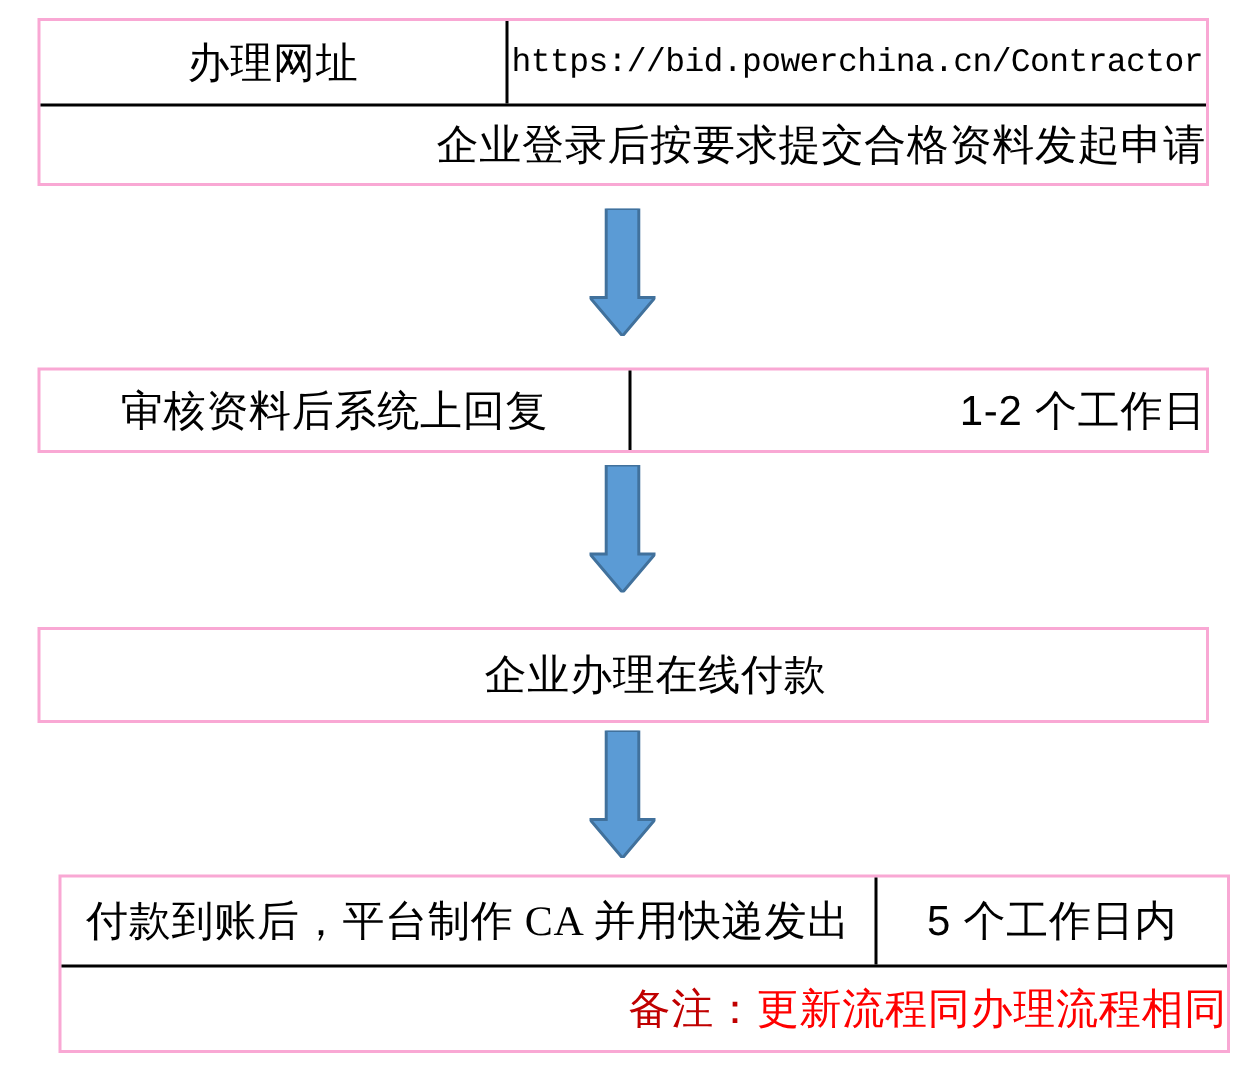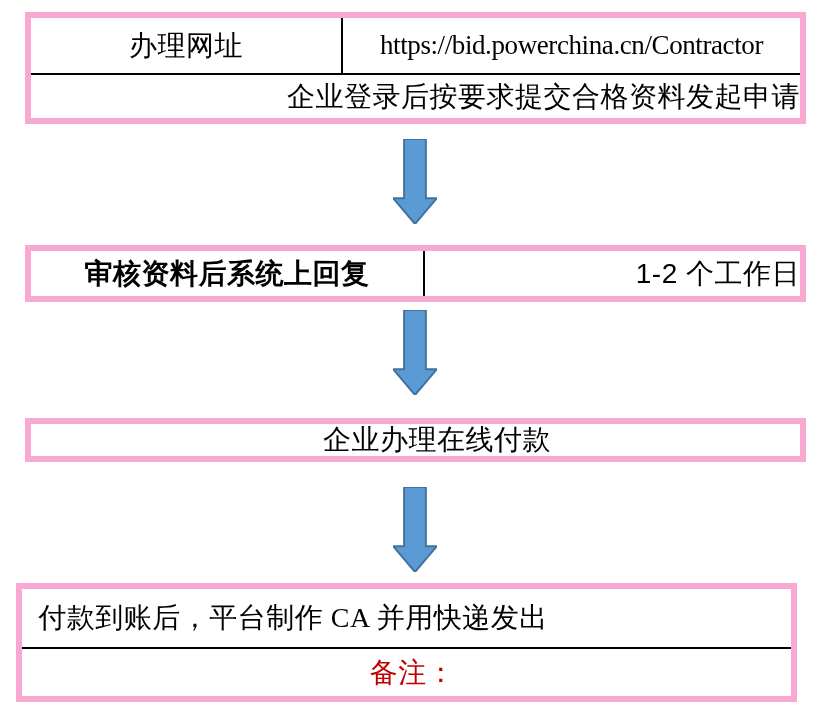--- a/index.html
+++ b/index.html
@@ -7,58 +7,58 @@
     position:relative;
     width:834px;height:721px;
     background:#ffffff;
     font-family:"Liberation Serif","DejaVu Serif",serif;
     color:#000;
     overflow:hidden;
   }
   .box{
     position:absolute;
     box-sizing:border-box;
-    border:6px solid #f9a8d4;
+    border:2px solid #f9a8d4;
     background:#fff;
     display:flex;
     flex-direction:column;
   }
   .row{display:flex;flex:1 1 auto;min-height:0;}
   .row + .row{border-top:2px solid #000;}
   .cell{
     display:flex;align-items:center;justify-content:center;
     box-sizing:border-box;
     font-size:28px;
     letter-spacing:0.5px;
     white-space:nowrap;
   }
   .cell + .cell{border-left:2px solid #000;}
   
   .t1{left:25px;top:12px;width:781px;height:112px;}
   .t1 .rowA{flex:0 0 55px;}
   .t1 .c-label{flex:0 0 310px;}
   .t1 .c-url{
     flex:1 1 auto;
-    font-family:Liberation Serif, serif;
-    font-size:27px;letter-spacing:-0.4px;
+    font-family:Liberation Mono, monospace;
+    font-size:22px;letter-spacing:-0.4px;
   }
   
   .t2{left:25px;top:245px;width:781px;height:57px;}
-  .t2 .c-act{flex:0 0 392px;font-weight:bold;}
+  .t2 .c-act{flex:0 0 392px;}
   .t2 .c-dur{flex:1 1 auto;font-family:"Liberation Sans","DejaVu Sans",sans-serif;justify-content:flex-end;}
   
-  .t3{left:25px;top:418px;width:781px;height:44px;padding-left:43px;}
+  .t3{left:25px;top:418px;width:781px;height:64px;padding-left:43px;}
   
-  .t4{left:16px;top:583px;width:781px;height:119px;}
+  .t4{left:39px;top:583px;width:781px;height:119px;}
   .t4 .rowA{flex:0 0 58px;}
   .t4 .c-act{flex:0 0 542px;}
   .t4 .c-dur{flex:1 1 auto;font-family:"Liberation Sans","DejaVu Sans",sans-serif;}
   .t4 .rowNote{align-items:center;}
   .t4 .note-cell{
-    justify-content:center;
+    justify-content:flex-end;
     padding-left:12px;
     flex:1 1 auto;
   }
   .note-label{color:#C00000;}
   .note-rest{color:#FF0000;}
   
   .arrow{position:absolute;left:393px;width:44px;height:85px;}
   .arrow svg{display:block;width:100%;height:100%;}
   .arrow polygon{fill:#5B9BD5;stroke:#41719C;stroke-width:2;}
   .a1{top:139px;}
@@ -121,21 +121,25 @@
     <svg viewBox="0 0 44 86">
       <polygon points="11,0 33,0 33,60 44,60 22,86 0,60 11,60"></polygon>
     </svg>
   </div>
 
   <div class="box t4">
     <div class="row rowA">
       <div class="cell c-act">
         <span>付款到账后，平台制作 CA 并用快递发出</span>
       </div>
+      <div class="cell c-dur">
+        <span>5 个工作日内</span>
+      </div>
     </div>
     <div class="row rowNote">
       <div class="cell note-cell">
         <span class="note-label">备注：</span>
+          <span class="note-rest">更新流程同办理流程相同</span>
       </div>
     </div>
   </div>
 
 </div>
 
 </body></html>

